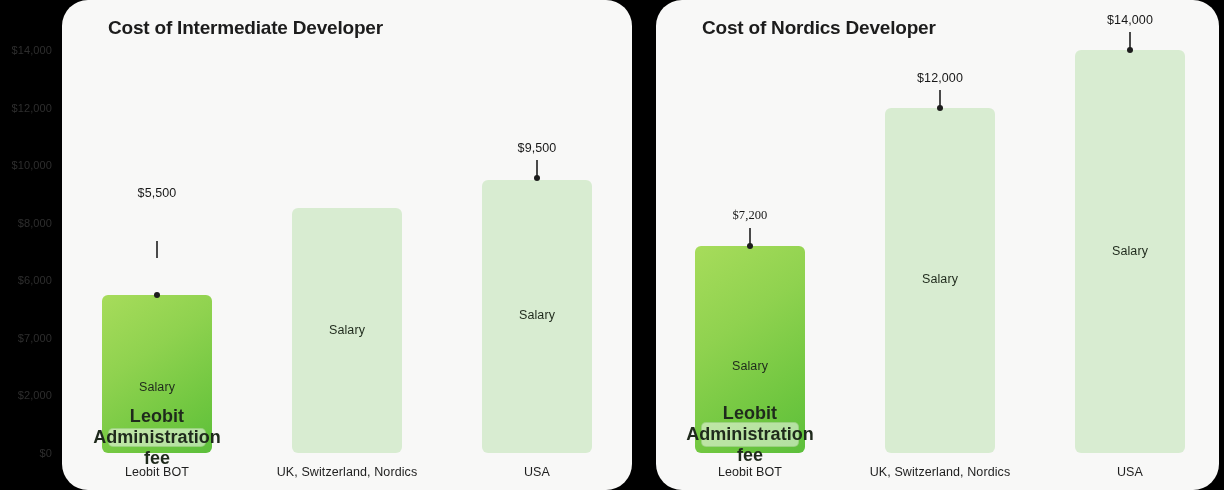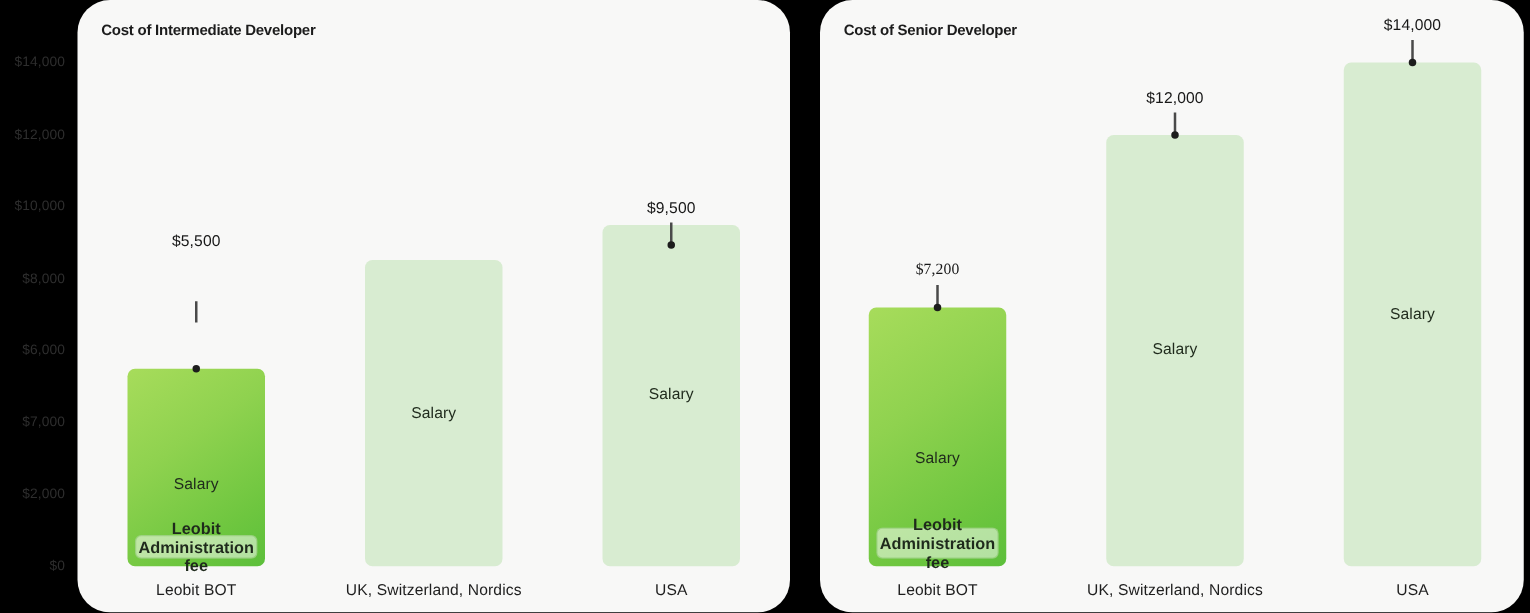--- a/index.html
+++ b/index.html
@@ -19,22 +19,22 @@
 
   
   .panel{
     position:absolute;top:0;height:490px;background:#f8f8f7;
     border-radius:26px;overflow:hidden;
   }
   .panel.left{left:62px;width:570px;}
   .panel.right{left:656px;width:563px;}
 
   .panel-title{
-    position:absolute;top:17px;font-size:12px;font-weight:700;color:#1c1c1c;
-    letter-spacing:-.2px;white-space:nowrap;
+    position:absolute;top:17px;font-size:19px;font-weight:700;color:#1c1c1c;
+    letter-spacing:-.2px;white-space:nowrap;margin-left:27px;
   }
   .panel.left .panel-title{left:19px;}
   .panel.right .panel-title{left:19px;}
 
   
   .plot{position:absolute;left:0;top:0;right:0;bottom:0;}
 
   .bar-group{position:absolute;bottom:0;}
 
   .bar{
@@ -54,21 +54,21 @@
     font-size:12.5px;font-weight:400;color:#1f2a1c;letter-spacing:.1px;
   }
 
   .fee-box{
     position:absolute;left:6px;right:6px;bottom:6px;
     background:rgba(255,255,255,.52);
     border:1px solid rgba(140,200,110,.65);
     border-radius:5px;
     display:flex;align-items:center;justify-content:center;
     text-align:center;
-    font-size:13px;font-weight:700;line-height:1.18;color:#1f2a1c;
+    font-size:18px;font-weight:700;line-height:1.18;color:#1f2a1c;
     letter-spacing:.05px;
   }
 
   
   .callout{
     position:absolute;left:0;width:100%;
     display:flex;flex-direction:column;align-items:center;
     pointer-events:none;
   }
   .callout .value{
@@ -118,32 +118,32 @@
         <div class="bar-group" style="left: 230px; width: 110px; height: 490px;">
           <div class="bar plain" style="height: 244.679px; bottom: 37px;">
             <div class="salary-label" style="top: 114.339px;">Salary</div>
           </div>
           <div class="cat-label">UK, Switzerland, Nordics</div>
         </div>
         <div class="bar-group" style="left: 420px; width: 110px; height: 490px;">
           <div class="bar plain" style="height: 273.464px; bottom: 37px;">
             <div class="salary-label" style="top: 128.732px;">Salary</div>
           </div>
-          <div class="callout" style="bottom: 291px;">
+          <div class="callout" style="bottom: 309px;">
             <div class="value">$9,500</div>
             <div class="stem"></div>
             <div class="dot"></div>
           </div>
           <div class="cat-label">USA</div>
         </div>
       </div>
   </div>
 
   <div class="panel right">
-    <div class="panel-title">Cost of Senior Developer</div>
+    <div class="panel-title">Cost of Nordics Developer</div>
     <div class="plot">
         <div class="bar-group" style="left: 39px; width: 110px; height: 490px;">
           <div class="bar brand" style="height: 207.257px; bottom: 37px;">
             <div class="salary-label" style="top: 112.9px;">Salary</div>
             <div class="fee-box" style="height: 22.5429px;">Leobit Administration fee</div>
           </div>
           <div class="callout" style="bottom: 241.257px; font-family: Liberation Serif, serif;">
             <div class="value">$7,200</div>
             <div class="stem"></div>
             <div class="dot"></div>

